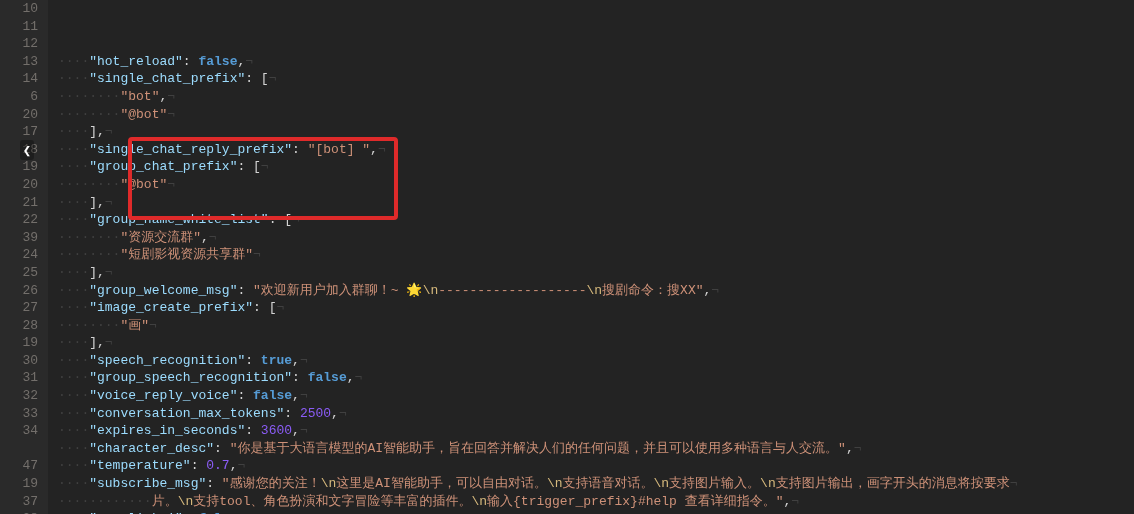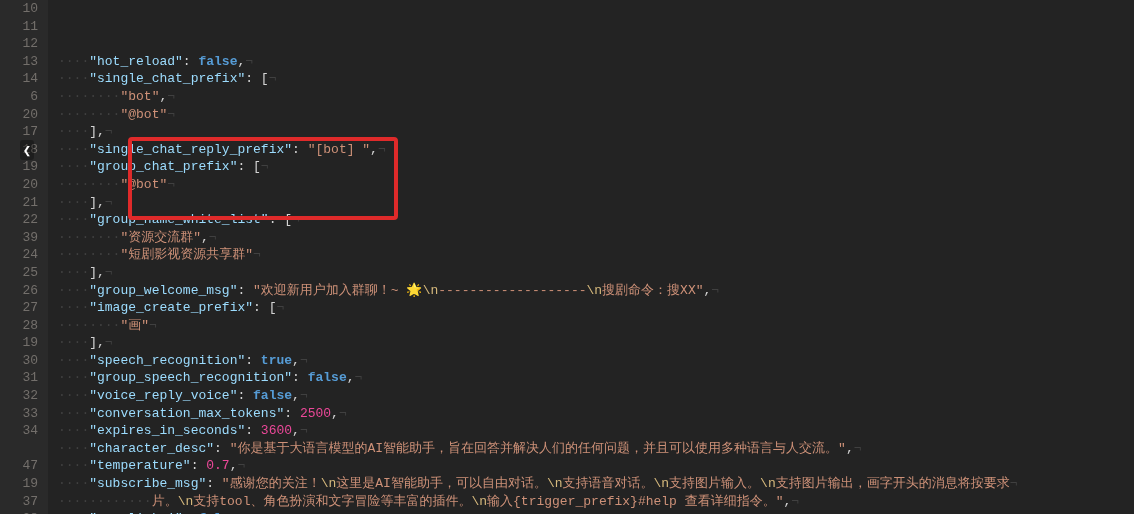--- a/index.html
+++ b/index.html
@@ -49,21 +49,21 @@
     line-height: 17.6px;
     white-space: pre;
     position: relative;
   }
   .line { height: 17.6px; }
   .row { height: 17.6px; display: flex; align-items: center; }
   .ws { color: #404040; }
   .key { color: #9cdcfe; }
   .str { color: #ce9178; }
   .kw  { color: #569cd6; font-weight: bold; }
-  .num { color: #ec4899; }
+  .num { color: #8b5cf6; }
   .punct { color: #d4d4d4; }
   .esc { color: #d7ba7d; }
   .eol { color: #404040; }
   .highlight-box {
     position: absolute;
     border: 4px solid #df2a2a;
     border-radius: 4px;
     left: 80px;
     top: 137px;
     width: 262px;

